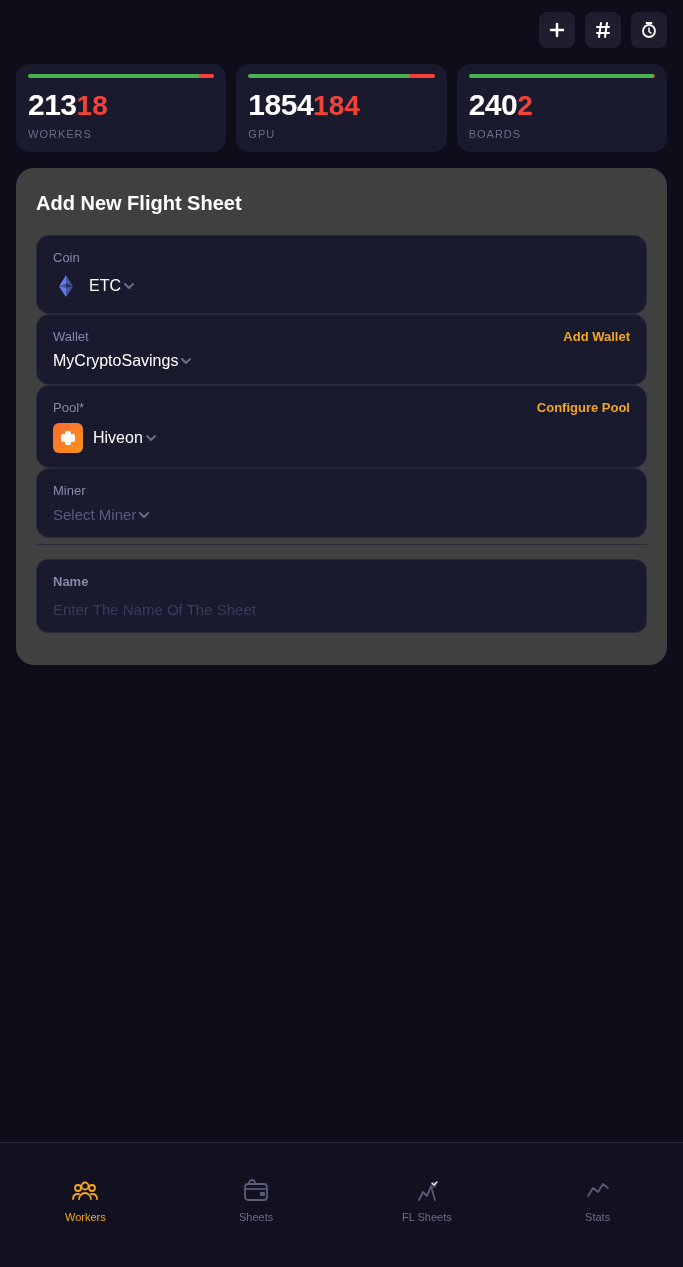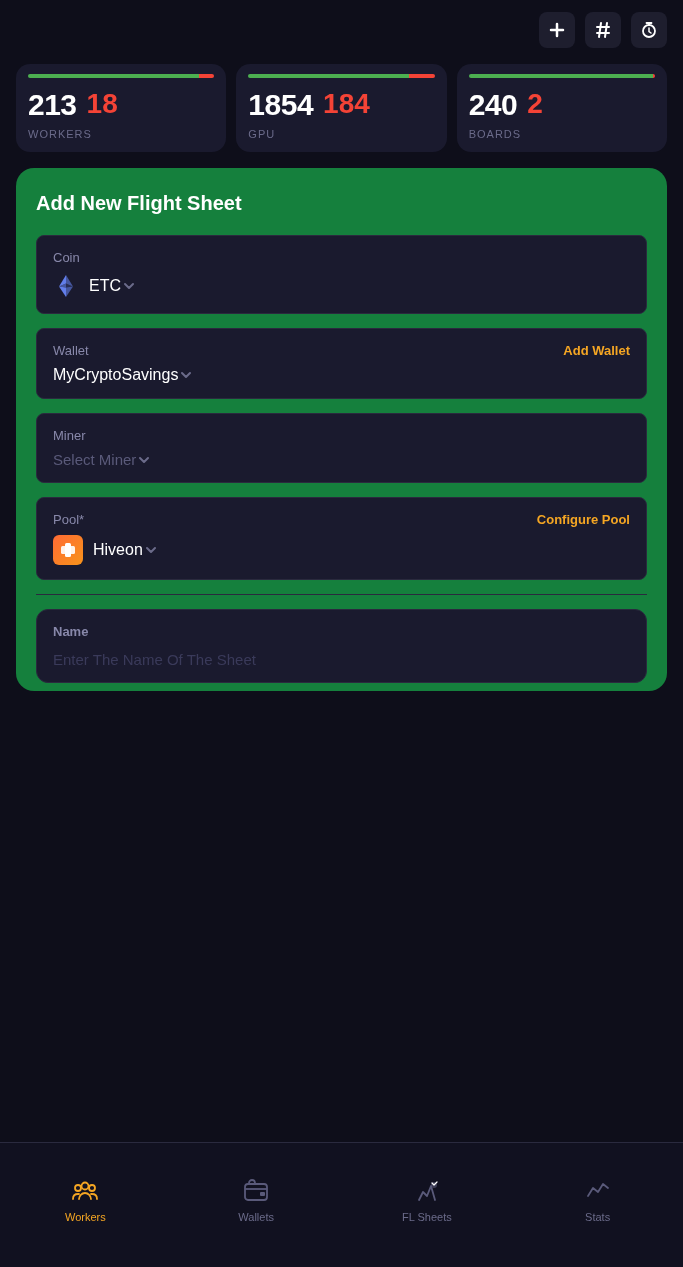--- a/index.html
+++ b/index.html
@@ -56,22 +56,21 @@
       background: linear-gradient(to right, #4caf50 85%, #f44336 85%);
     }
     .stat-bar.gpu {
       background: linear-gradient(to right, #4caf50 85%, #f44336 85%);
     }
     .stat-bar.boards {
       background: linear-gradient(to right, #4caf50 98%, #f44336 98%);
     }
     .stat-numbers {
       display: flex;
-      align-items: flex-start;
-      gap: 10px;
+      align-items: flex-end;
       margin-bottom: 6px;
     }
     .stat-main {
       font-size: 30px;
       font-weight: 700;
       color: #ffffff;
       letter-spacing: -0.5px;
     }
     .stat-alert {
       font-size: 28px;
@@ -84,37 +83,36 @@
       letter-spacing: 1px;
       text-transform: uppercase;
       font-weight: 500;
     }
 
     
     .main-content {
       padding: 0 16px;
     }
     .form-card {
-      background: #15803d;
+      background: #404040;
       border-radius: 18px;
-      padding: 24px 20px 8px;
+      padding: 24px 20px 32px;
     }
     .form-title {
       font-size: 20px;
       font-weight: 700;
       color: #ffffff;
       margin-bottom: 20px;
     }
 
     
     .field-group {
       background: #1a1a2e;
-      border-radius: 8px;
+      border-radius: 13px;
       padding: 14px 16px;
-      margin-bottom: 14px;
       border: 1px solid #2a2a3e;
     }
     .field-header {
       display: flex;
       justify-content: space-between;
       align-items: center;
       margin-bottom: 8px;
     }
     .field-label {
       font-size: 13px;
@@ -326,34 +324,20 @@
         <span class="chevron-icon">
           <svg width="16" height="16" viewBox="0 0 16 16">
               <path d="M4 6l4 4 4-4" stroke="#6b6b8a" stroke-width="2" stroke-linecap="round" stroke-linejoin="round" fill="none"></path>
             </svg>
         </span>
       </div>
     </div>
 
     <div class="field-group">
       <div class="field-header">
-        <span class="field-label">Miner</span>
-      </div>
-      <div class="field-value">
-        <span class="field-placeholder">Select Miner</span>
-        <span class="chevron-icon">
-          <svg width="16" height="16" viewBox="0 0 16 16">
-              <path d="M4 6l4 4 4-4" stroke="#6b6b8a" stroke-width="2" stroke-linecap="round" stroke-linejoin="round" fill="none"></path>
-            </svg>
-        </span>
-      </div>
-    </div>
-
-    <div class="field-group">
-      <div class="field-header">
         <span class="field-label">Pool*</span>
         <span class="field-action">Configure Pool</span>
       </div>
       <div class="field-value">
         <div class="field-selected">
           <div class="hiveon-icon">
             <svg width="18" height="18" viewBox="0 0 18 18" fill="none">
               <rect x="2" y="5" width="6" height="8" rx="1.5" fill="#fff" opacity="0.9"></rect>
               <rect x="10" y="5" width="6" height="8" rx="1.5" fill="#fff" opacity="0.9"></rect>
               <rect x="6" y="2" width="6" height="14" rx="1.5" fill="#fff"></rect>
@@ -362,20 +346,34 @@
           <span>Hiveon</span>
         </div>
         <span class="chevron-icon">
           <svg width="16" height="16" viewBox="0 0 16 16">
               <path d="M4 6l4 4 4-4" stroke="#6b6b8a" stroke-width="2" stroke-linecap="round" stroke-linejoin="round" fill="none"></path>
             </svg>
         </span>
       </div>
     </div>
 
+    <div class="field-group">
+      <div class="field-header">
+        <span class="field-label">Miner</span>
+      </div>
+      <div class="field-value">
+        <span class="field-placeholder">Select Miner</span>
+        <span class="chevron-icon">
+          <svg width="16" height="16" viewBox="0 0 16 16">
+              <path d="M4 6l4 4 4-4" stroke="#6b6b8a" stroke-width="2" stroke-linecap="round" stroke-linejoin="round" fill="none"></path>
+            </svg>
+        </span>
+      </div>
+    </div>
+
     <div class="divider"></div>
 
     <div class="name-field">
       <div class="name-input-label">Name</div>
       <div class="name-input-placeholder">Enter The Name Of The Sheet</div>
     </div>
 
   </div>
 </div>
 
@@ -397,21 +395,21 @@
 
   <div class="nav-item">
     <div class="nav-icon">
       <svg width="26" height="24" viewBox="0 0 26 24" fill="none">
         <rect x="2" y="5" width="22" height="16" rx="3" stroke="#5a5a7a" stroke-width="1.8"></rect>
         <path d="M2 10h22" stroke="#5a5a7a" stroke-width="1.8"></path>
         <rect x="17" y="13" width="5" height="4" rx="1" fill="#5a5a7a"></rect>
         <path d="M6 5V4a3 3 0 016 0v1" stroke="#5a5a7a" stroke-width="1.8"></path>
       </svg>
     </div>
-    <span class="nav-label">Wallets</span>
+    <span class="nav-label">Sheets</span>
   </div>
 
   <div class="nav-item">
     <div class="nav-icon">
       <svg width="26" height="26" viewBox="0 0 26 26" fill="none">
         <path d="M5 22l4-8 4 4 4-10 4 14" stroke="#5a5a7a" stroke-width="1.8" stroke-linecap="round" stroke-linejoin="round"></path>
         <circle cx="20" cy="7" r="3" fill="#5a5a7a" opacity="0.6"></circle>
         <path d="M18 5l2 2 3-3" stroke="#fff" stroke-width="1.2" stroke-linecap="round" stroke-linejoin="round"></path>
       </svg>
     </div>

